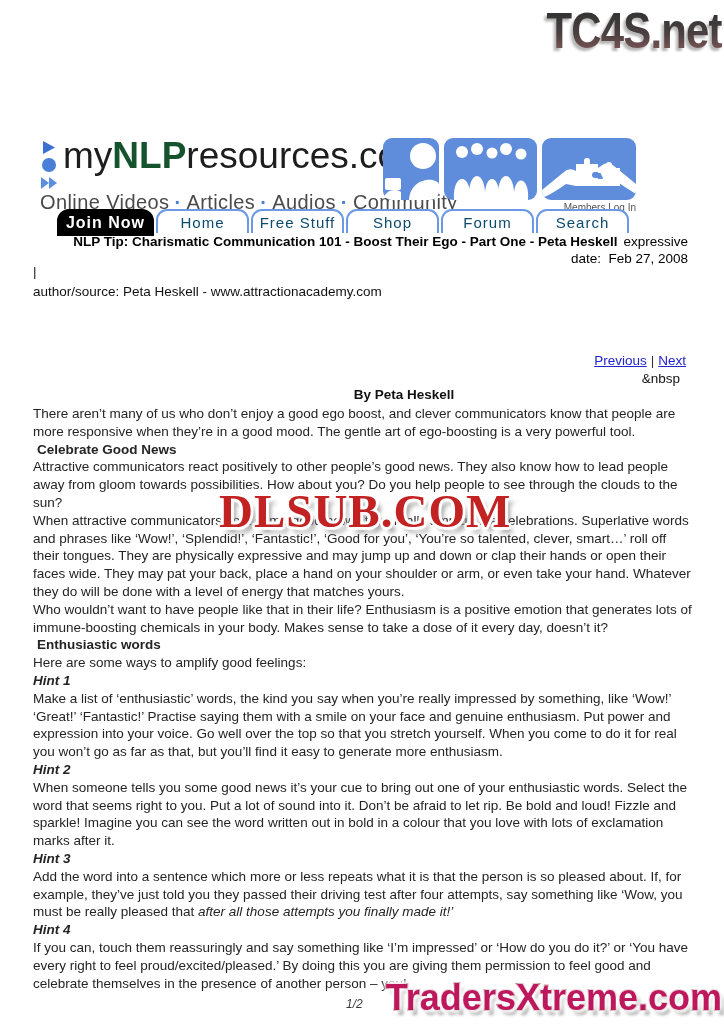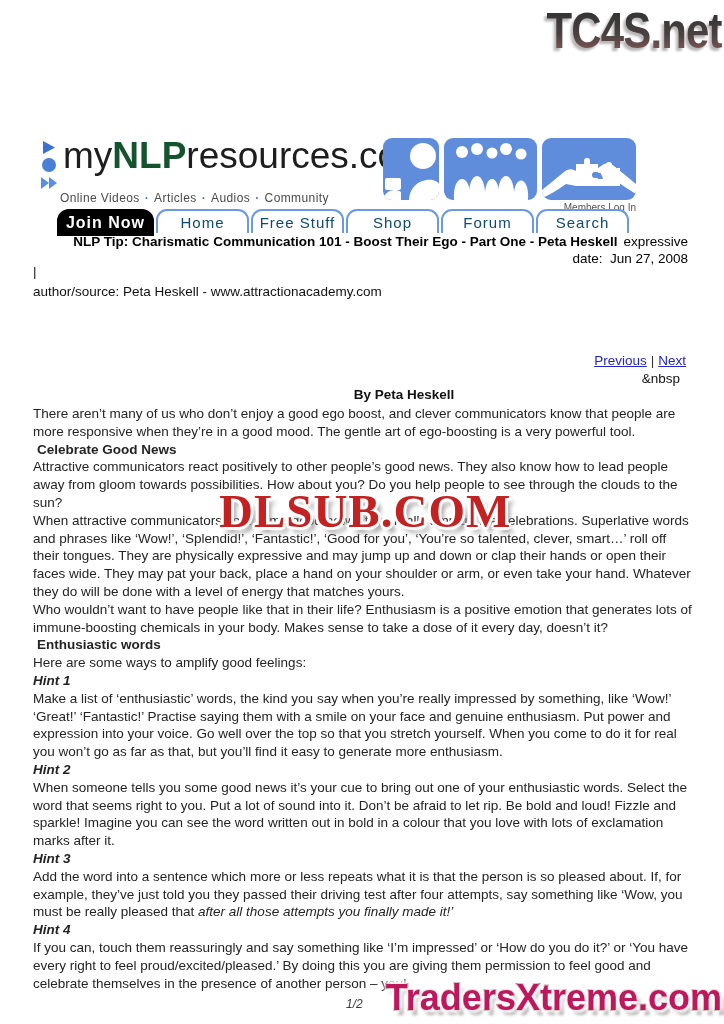--- a/index.html
+++ b/index.html
@@ -12,21 +12,21 @@
         background:linear-gradient(to bottom,#353535 20%,#4a4040 55%,#8a5c5c 92%);
         -webkit-background-clip:text;background-clip:text;color:transparent;
         filter:drop-shadow(-3px 3px 1px rgba(170,170,170,.85));}
 
   
   .logo-block{position:absolute;left:40px;top:136px;}
   .logo-row{display:flex;align-items:flex-start;}
   .logo-icon{width:20px;height:50px;margin-top:4px;}
   .logo-text{font-size:37px;line-height:40px;color:#1d1d1d;letter-spacing:0;margin-left:3px;}
   .logo-accent{color:#14532d;font-weight:bold;}
-  .tagline{margin-top:1px;margin-left:20px;font-size:12px;color:#4a4a4a;letter-spacing:.4px;}
+  .tagline{margin-top:1px;margin-left:0;font-size:20px;color:#4a4a4a;letter-spacing:.4px;}
   .tag-sep{color:#4a7fd8;padding:0 5px;}
   .tag-sep::before{content:"\00b7";font-weight:bold;}
 
   
   .tile{position:absolute;top:138px;height:62px;background:#5f8ddc;border-radius:9px;overflow:hidden;}
   .tile svg{display:block;width:100%;height:100%;}
   #tile1{left:383px;width:56px;}
   #tile2{left:444px;width:93px;}
   #tile3{left:542px;width:94px;}
   .members{position:absolute;top:202px;left:500px;width:136px;text-align:right;
@@ -138,21 +138,21 @@
     <div class="tab tab-join">Join Now</div>
     <div class="tab">Home</div>
     <div class="tab">Free Stuff</div>
     <div class="tab">Shop</div>
     <div class="tab">Forum</div>
     <div class="tab">Search</div>
   </div>
 
   <div class="title-block">
     <div><span class="title-bold">NLP Tip: Charismatic Communication 101 - Boost Their Ego - Part One - Peta Heskell</span><span class="title-suffix">expressive</span></div>
-    <div class="date-line">date:  Jun 27, 2008</div>
+    <div class="date-line">date:  Feb 27, 2008</div>
   </div>
   <div class="pipe">|</div>
   <div class="author-line">author/source: Peta Heskell - www.attractionacademy.com</div>
 
   <div class="pagination">
     <a>Previous</a><span class="pag-sep">|</span><a>Next</a>
   </div>
   <div class="nbsp-literal">&amp;nbsp</div>
 
   <div class="byline">By Peta Heskell</div>

